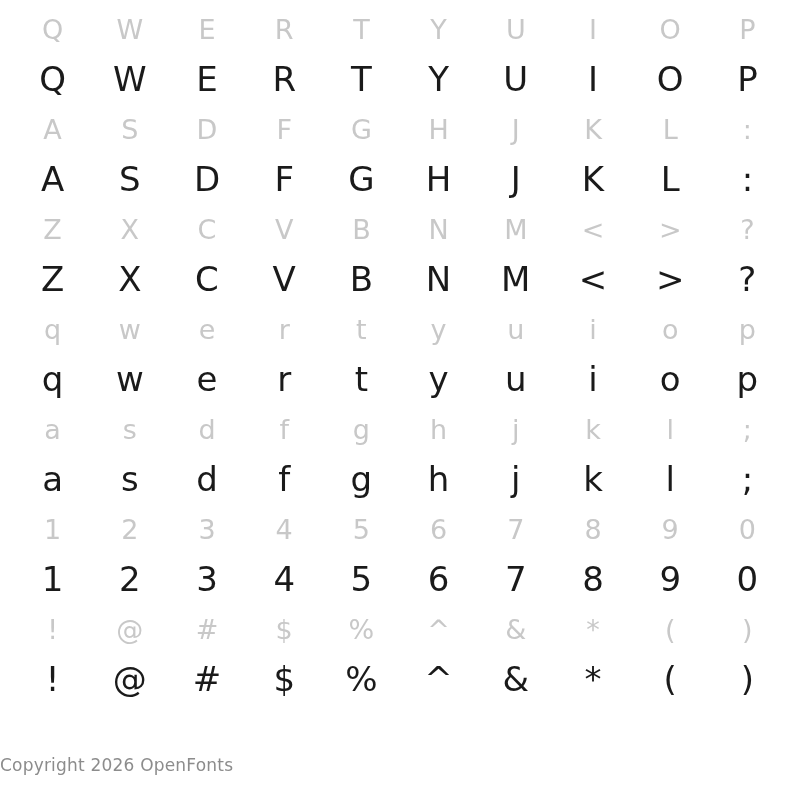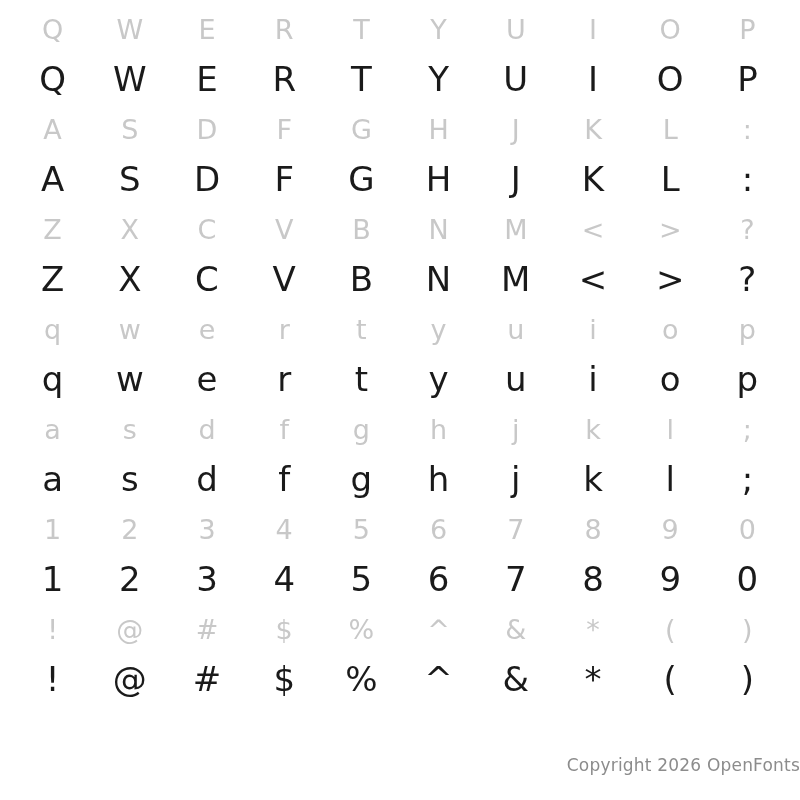--- a/index.html
+++ b/index.html
@@ -51,21 +51,21 @@
   }
   .row-solid .cell {
     color: #1a1a1a;
     font-size: 34px;
   }
   #copyright {
     position: absolute;
     left: 0;
     top: 755px;
     width: 800px;
-    text-align: right;
+    text-align: left;
     color: #8c8c8c;
     font-size: 17px;
     letter-spacing: 0.2px;
   }
 </style>
 </head>
 <body>
 
 <div id="specimen">
 

